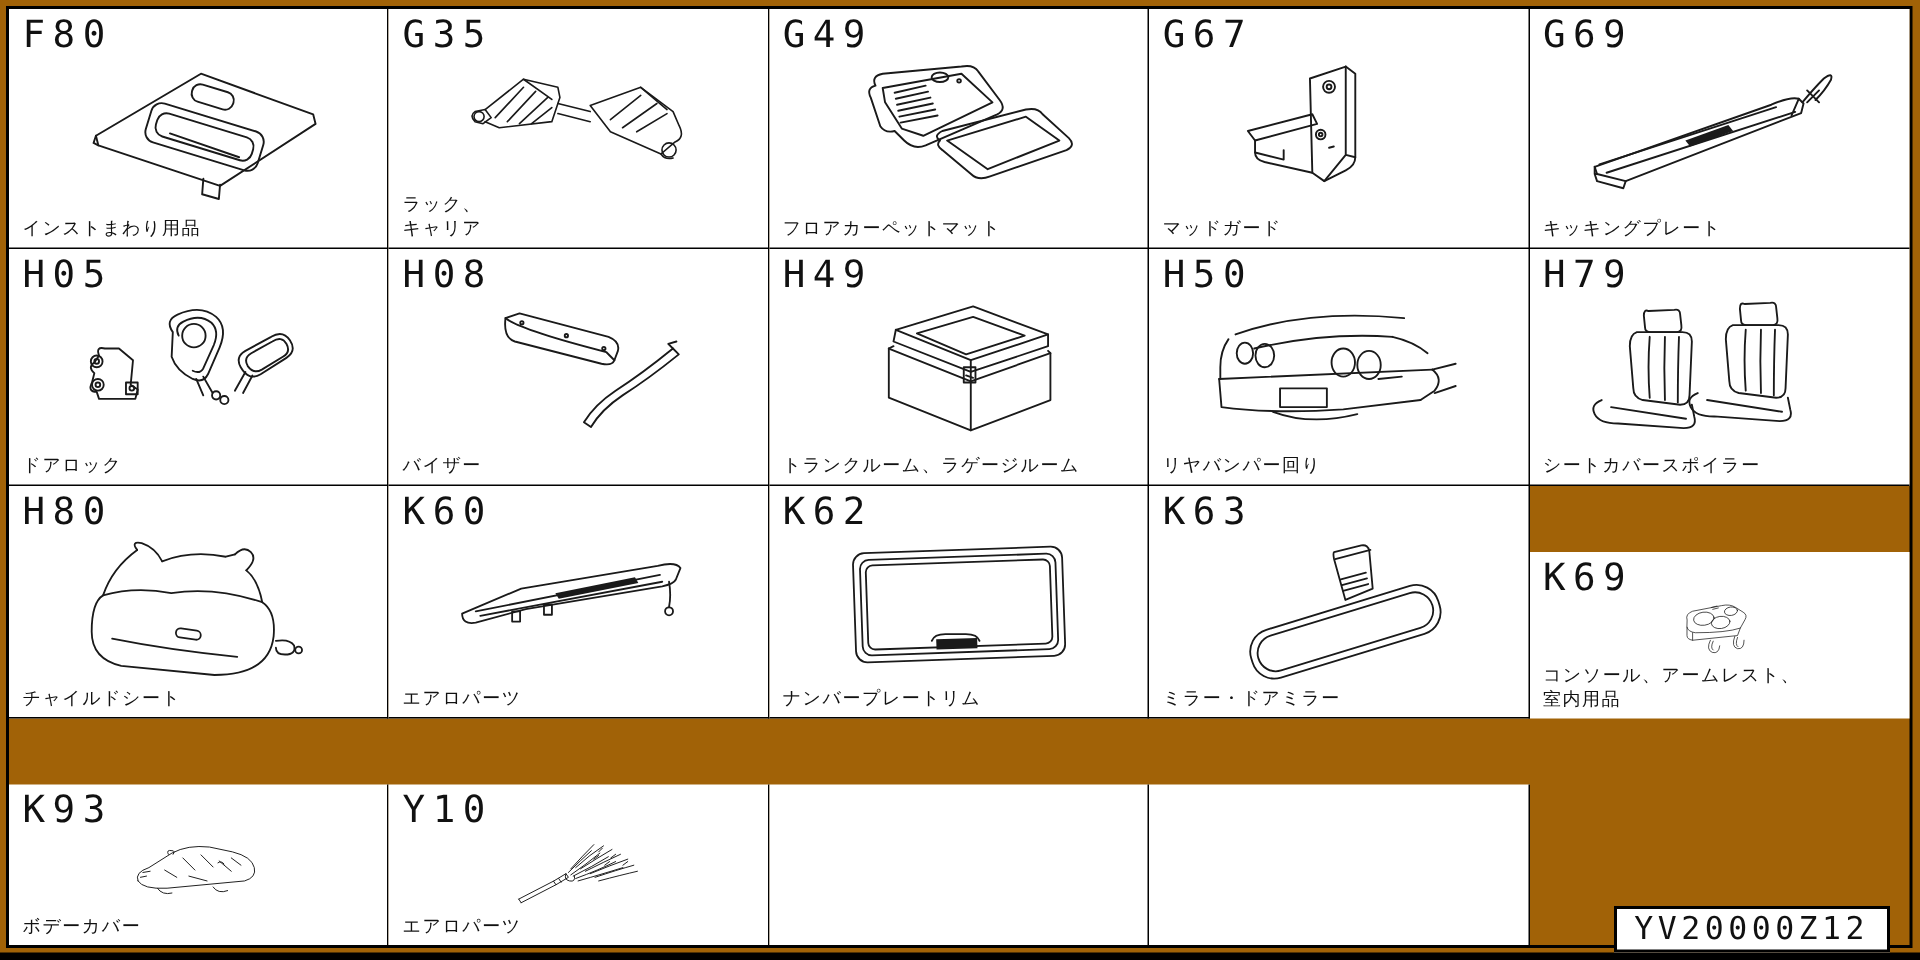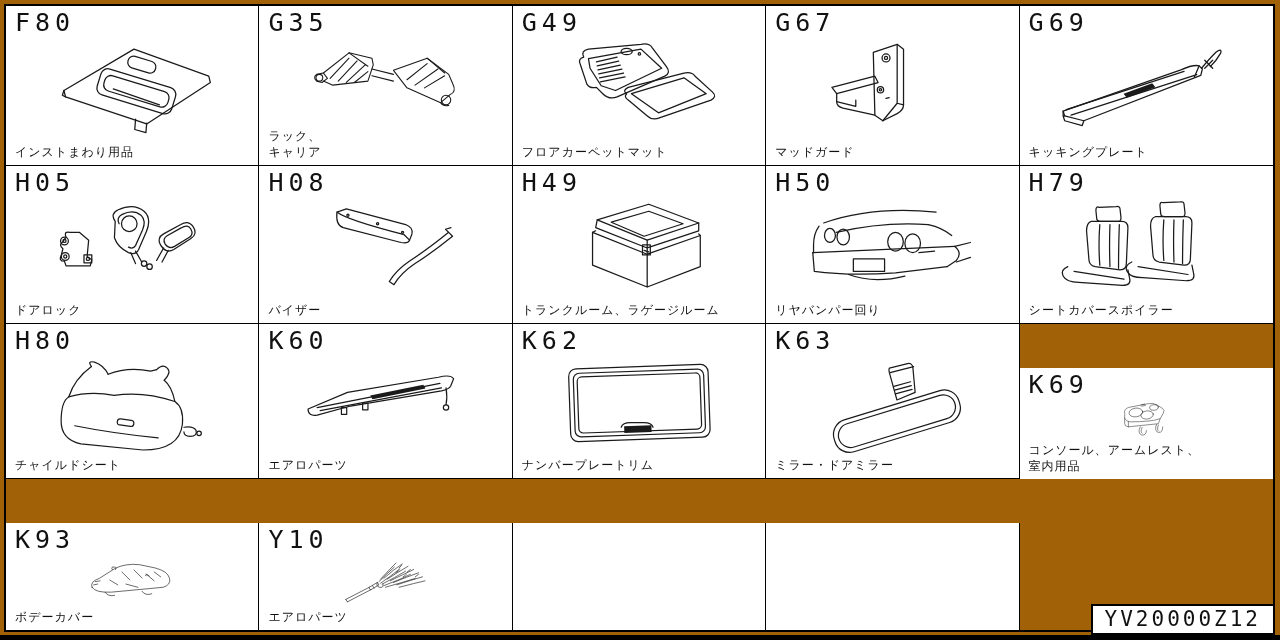--- a/index.html
+++ b/index.html
@@ -13,21 +13,21 @@
   .cell.last-row{border-bottom:none;margin-top:44px;}
   .code{flex:0 0 auto;font-size:25px;line-height:1.05;letter-spacing:5px;padding:4px 4px 0 9px;}
   .art{flex:1 1 auto;min-height:0;display:flex;align-items:center;justify-content:center;padding:1px 6px;}
   .art svg{width:96%;height:98%;}
   .label{flex:0 0 auto;margin-top:auto;font-size:12px;line-height:1.35;letter-spacing:1px;
          padding:0 6px 5px 9px;white-space:pre-line;}
   .art path,.art rect,.art circle,.art ellipse,.art polygon,.art polyline{
          fill:none;stroke:#1a1a1a;stroke-width:1.6;stroke-linecap:round;stroke-linejoin:round;}
   .art .fb{fill:#1a1a1a;stroke:none;}
   #bottom-bar{position:absolute;left:0;right:0;bottom:0;height:5px;background:#000;}
-  #footer-box{position:absolute;right:5px;bottom:5px;background:#fff;border:2px solid #000;
+  #footer-box{position:absolute;right:20px;bottom:5px;background:#fff;border:2px solid #000;
         padding:1px 12px;font-size:21px;letter-spacing:3px;line-height:1.2;z-index:3;}
 </style>
 </head>
 <body>
 
 <div id="page">
   <div id="grid">
 
     <div class="cell">
       <div class="code">F80</div>

